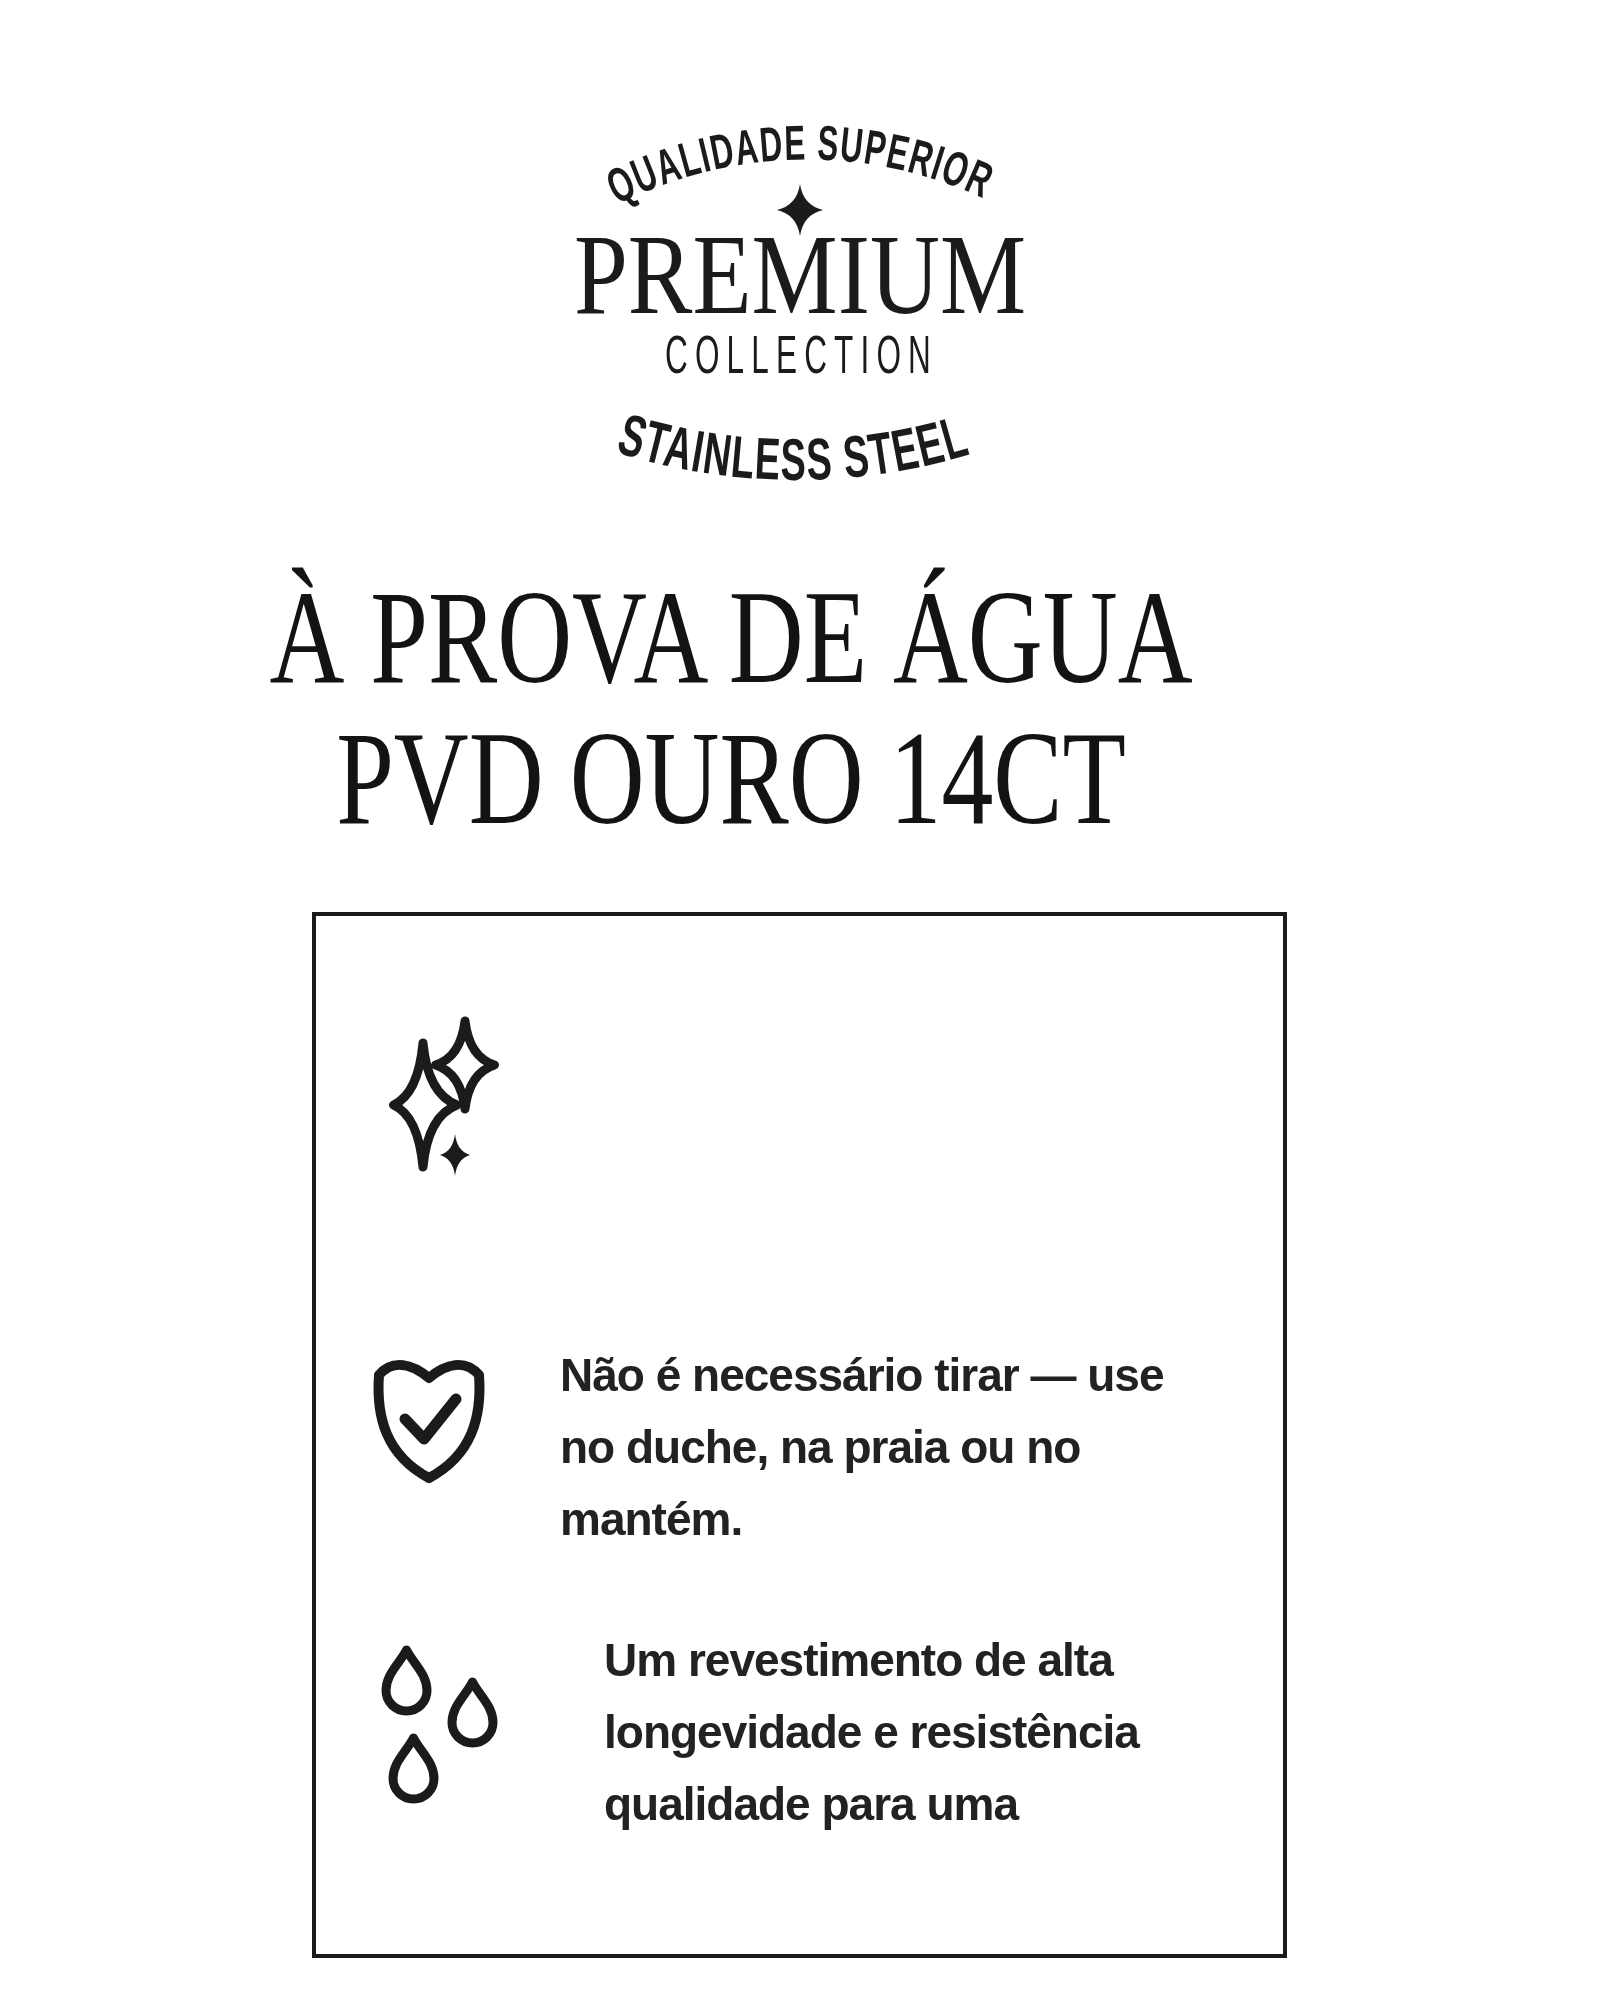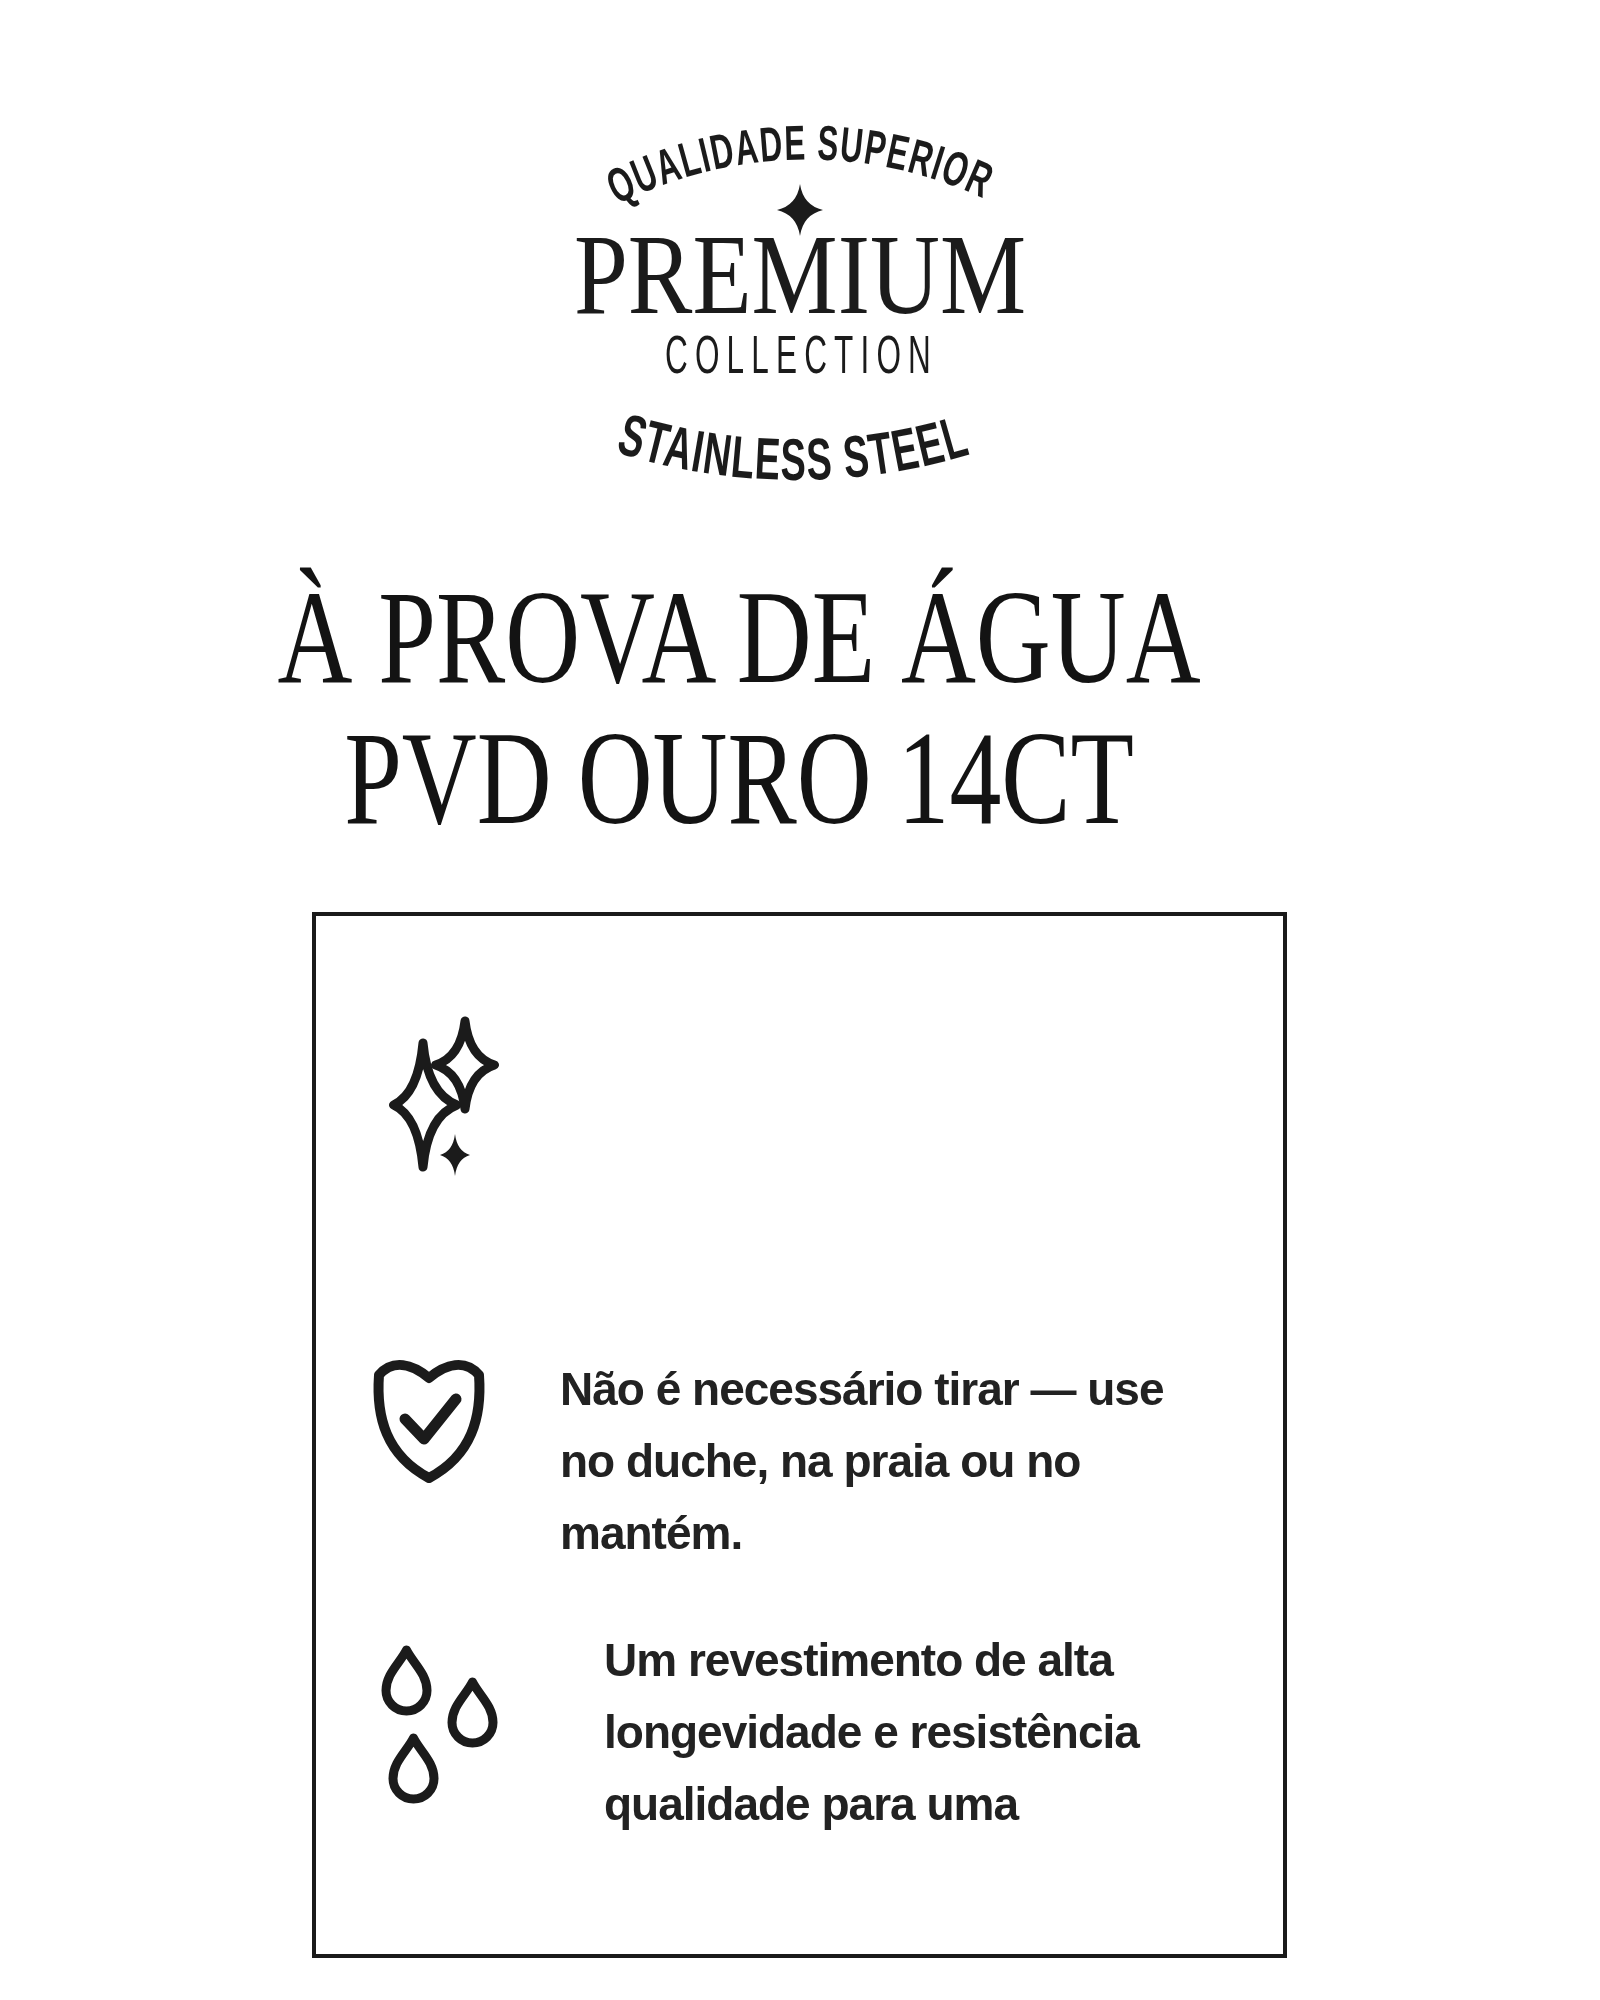--- a/index.html
+++ b/index.html
@@ -28,21 +28,21 @@
     font-weight:400;font-size:115px;
   }
   .badge-subtitle-text{
     font-family:"Liberation Sans",sans-serif;
     font-weight:400;font-size:53px;letter-spacing:12px;
   }
 
   
   .heading{
     position:absolute;left:0;top:567px;width:1462px;
-    text-align:center;color:#131313;padding-left:8px;
+    text-align:center;color:#131313;
   }
   .heading-inner{
     display:block;
     font-family:"Liberation Serif",serif;
     font-size:133px;line-height:141px;font-weight:400;
     transform:scaleX(0.78);transform-origin:50% 50%;
     white-space:nowrap;
   }
 
   
@@ -55,21 +55,21 @@
   .feature-icon{position:absolute;}
   .feature-text{
     position:absolute;left:244px;
     color:#222222;
     font-family:"Liberation Sans",sans-serif;
     font-weight:700;font-size:46px;line-height:72px;
     letter-spacing:-1px;
     white-space:nowrap;
   }
   .ft-1{top:88px;}
-  .ft-2{top:437px;}
+  .ft-2{top:423px;}
   .ft-3{top:708px;margin-left:44px;}
   .fi-1{left:73px;top:97px;}
   .fi-2{left:49px;top:429px;}
   .fi-3{left:63px;top:727px;}
 </style>
 </head>
 <body>
 
 <div class="page">
 

